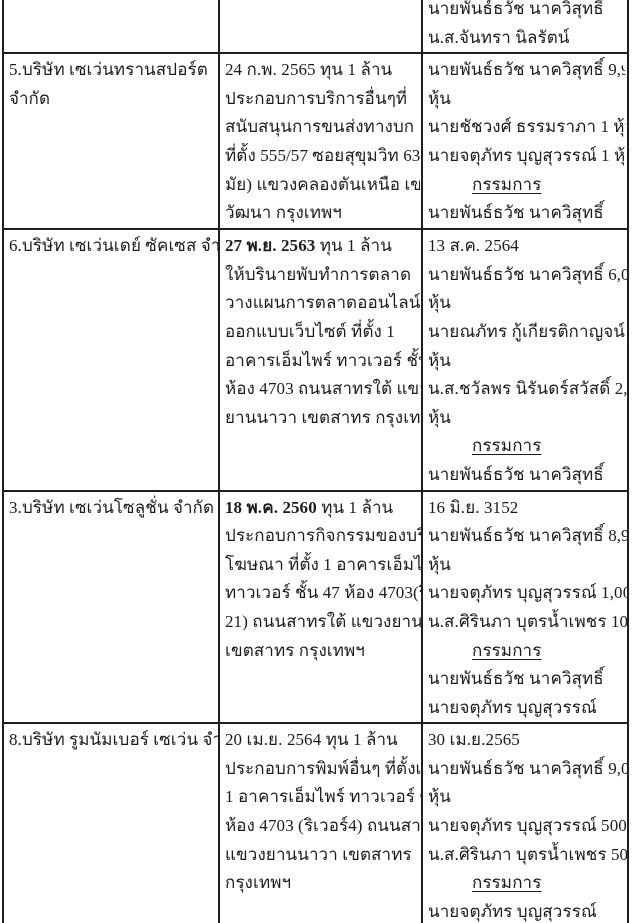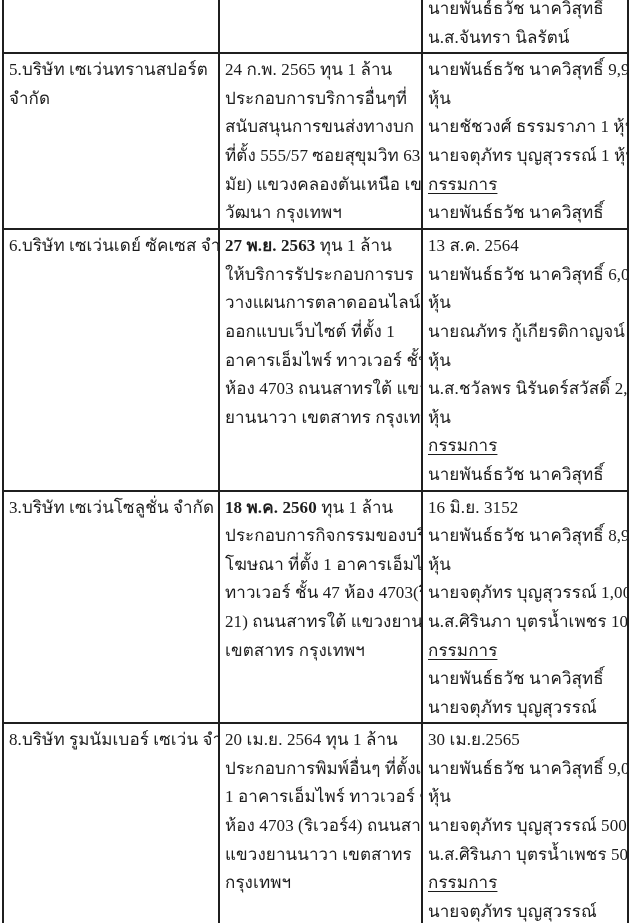--- a/index.html
+++ b/index.html
@@ -33,29 +33,29 @@
     line-height: 28.6px;
     letter-spacing: 0.1px;
   }
   
   col.c1 { width: 216px; }
   col.c2 { width: 203px; }
   col.c3 { width: 206px; }
   
   tr:nth-child(1) td { height: 52px; padding-top: 0; }
   tr:nth-child(1) td .cellwrap { margin-top: -5px; }
-  tr:nth-child(2) td { height: 172px; }
+  tr:nth-child(2) td { height: 172px; border-radius: 24px; }
   tr:nth-child(3) td { height: 254px; }
   tr:nth-child(4) td { height: 228px; }
   tr:nth-child(5) td { height: 199px; border-bottom: none; }
   
   tr:nth-child(1) td { border-top: none; }
   .line { white-space: nowrap; }
   .bold { font-weight: bold; }
-  .underline { text-decoration: underline; text-underline-offset: 3px; }
+  .underline { text-decoration: underline; text-underline-offset: 3px; margin-left: 44px; }
 </style>
 </head>
 <body>
 
 <div class="page">
   <table class="doc-table">
     <colgroup>
       <col class="c1">
       <col class="c2">
       <col class="c3">
@@ -105,21 +105,21 @@
         </tr>
         <tr>
           <td>
             <div class="cellwrap">
               <div class="line"><span>6.บริษัท เซเว่นเดย์ ซัคเซส จำกัด</span></div>
             </div>
           </td>
           <td>
             <div class="cellwrap">
               <div class="line"><span class="bold">27 พ.ย. 2563</span><span> ทุน  1 ล้าน</span></div>
-              <div class="line"><span>ให้บริการรัประกอบการบร</span></div>
+              <div class="line"><span>ให้บรินายพับทำการตลาด</span></div>
               <div class="line"><span>วางแผนการตลาดออนไลน์</span></div>
               <div class="line"><span>ออกแบบเว็บไซต์ ที่ตั้ง 1</span></div>
               <div class="line"><span>อาคารเอ็มไพร์ ทาวเวอร์ ชั้น 47</span></div>
               <div class="line"><span>ห้อง 4703 ถนนสาทรใต้ แขวง</span></div>
               <div class="line"><span>ยานนาวา เขตสาทร กรุงเทพฯ</span></div>
             </div>
           </td>
           <td>
             <div class="cellwrap">
               <div class="line"><span>13 ส.ค. 2564</span></div>

